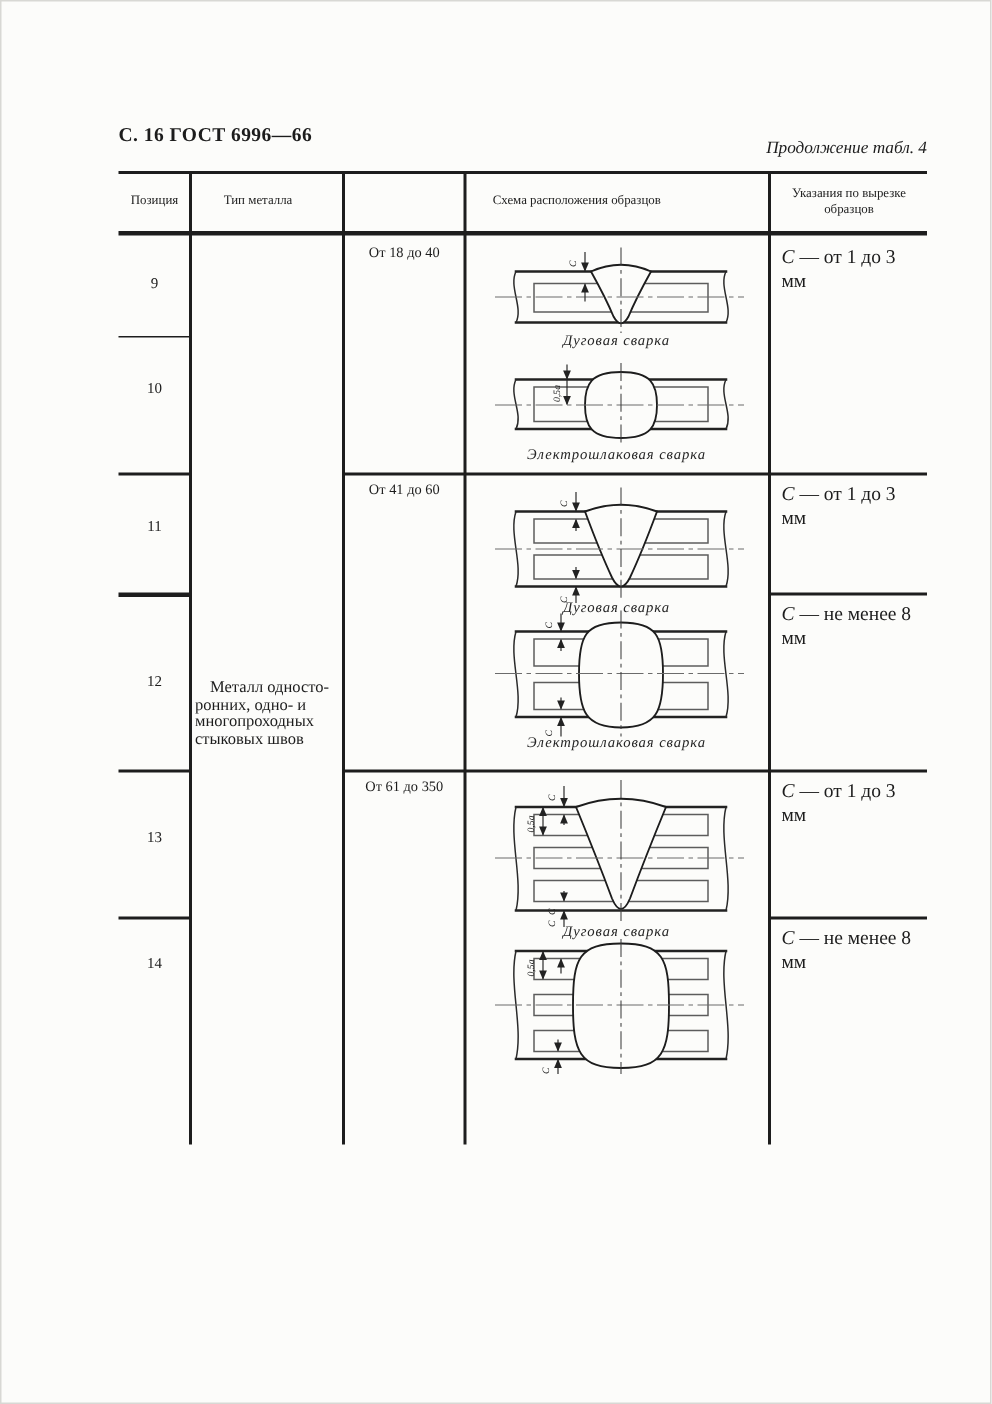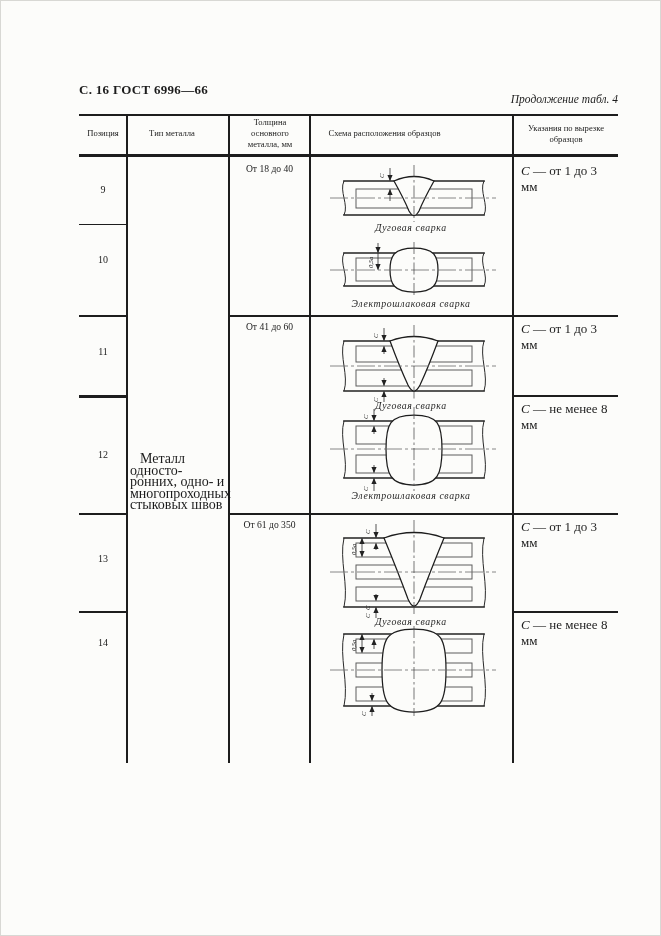--- a/index.html
+++ b/index.html
@@ -11,21 +11,21 @@
   .hline,.vline{position:absolute;background:#1d1d1d;}
   .doc-header{position:absolute;left:78px;top:63px;font-size:13px;font-weight:bold;letter-spacing:.3px;margin-top:18px;}
   .continuation{position:absolute;left:360px;top:92px;width:257px;text-align:right;
     font-style:italic;font-size:11.5px;}
   .hcell{position:absolute;text-align:center;font-size:8.6px;line-height:11px;color:#222;}
   .ml{white-space:pre-line;}
   .pos{position:absolute;left:78px;width:48px;text-align:center;font-size:10px;}
   .thick{position:absolute;left:228px;width:81px;text-align:center;font-size:9.6px;}
   .instr{position:absolute;left:520px;width:95px;text-align:left;font-size:13px;}
   .instr::first-letter{font-style:italic;}
-  .metal-text{position:absolute;left:129px;top:452px;width:98px;font-size:14px;
+  .metal-text{position:absolute;left:129px;top:452px;width:98px;font-size:11px;
     line-height:11.6px;text-indent:10px;white-space:pre-line;font-family:Liberation Serif, serif;}
   .diagram{position:absolute;left:315px;width:190px;}
   .cap{text-align:center;font-style:italic;font-size:9.8px;letter-spacing:.6px;
     color:#262626;margin-top:-3px;line-height:11px;}
   svg{display:block;}
   .plate{stroke:#222;stroke-width:1.7;fill:none;stroke-linecap:square;}
   .brk{stroke:#2a2a2a;stroke-width:1;fill:none;}
   .srect{stroke:#5c5c5c;stroke-width:1;fill:none;}
   .weld{stroke:#1d1d1d;stroke-width:1.25;fill:#fcfcfa;}
   .cl{stroke:#3c3c3c;stroke-width:.7;stroke-dasharray:12 3 2.5 3;fill:none;}
@@ -61,23 +61,20 @@
   <div class="hline" style="left:228px;top:314px;width:389px;height:1.5px"></div>
   <div class="hline" style="left:78px;top:394px;width:47px;height:2.6px"></div>
   <div class="hline" style="left:512px;top:394px;width:105px;height:1.5px"></div>
   <div class="hline" style="left:78px;top:512px;width:47px;height:1.5px"></div>
   <div class="hline" style="left:228px;top:512px;width:389px;height:1.8px"></div>
   <div class="hline" style="left:78px;top:610px;width:47px;height:1.8px"></div>
   <div class="hline" style="left:512px;top:610px;width:105px;height:1.5px"></div>
 
   <div class="hcell" style="left:78px;top:127px;width:48px">Позиция</div>
   <div class="hcell" style="left:126px;top:127px;width:90px">Тип металла</div>
-  <div class="hcell ml" style="left:229px;top:116px;width:80px">Толщина
-основного
-металла, мм</div>
   <div class="hcell" style="left:291px;top:127px;width:185px">Схема расположения образцов</div>
   <div class="hcell ml" style="left:513px;top:122px;width:104px">Указания по вырезке
 образцов</div>
 
   <div class="pos" style="top:183px">9</div>
   <div class="pos" style="top:253px">10</div>
   <div class="pos" style="top:345px">11</div>
   <div class="pos" style="top:448px">12</div>
   <div class="pos" style="top:552px">13</div>
   <div class="pos" style="top:636px">14</div>

